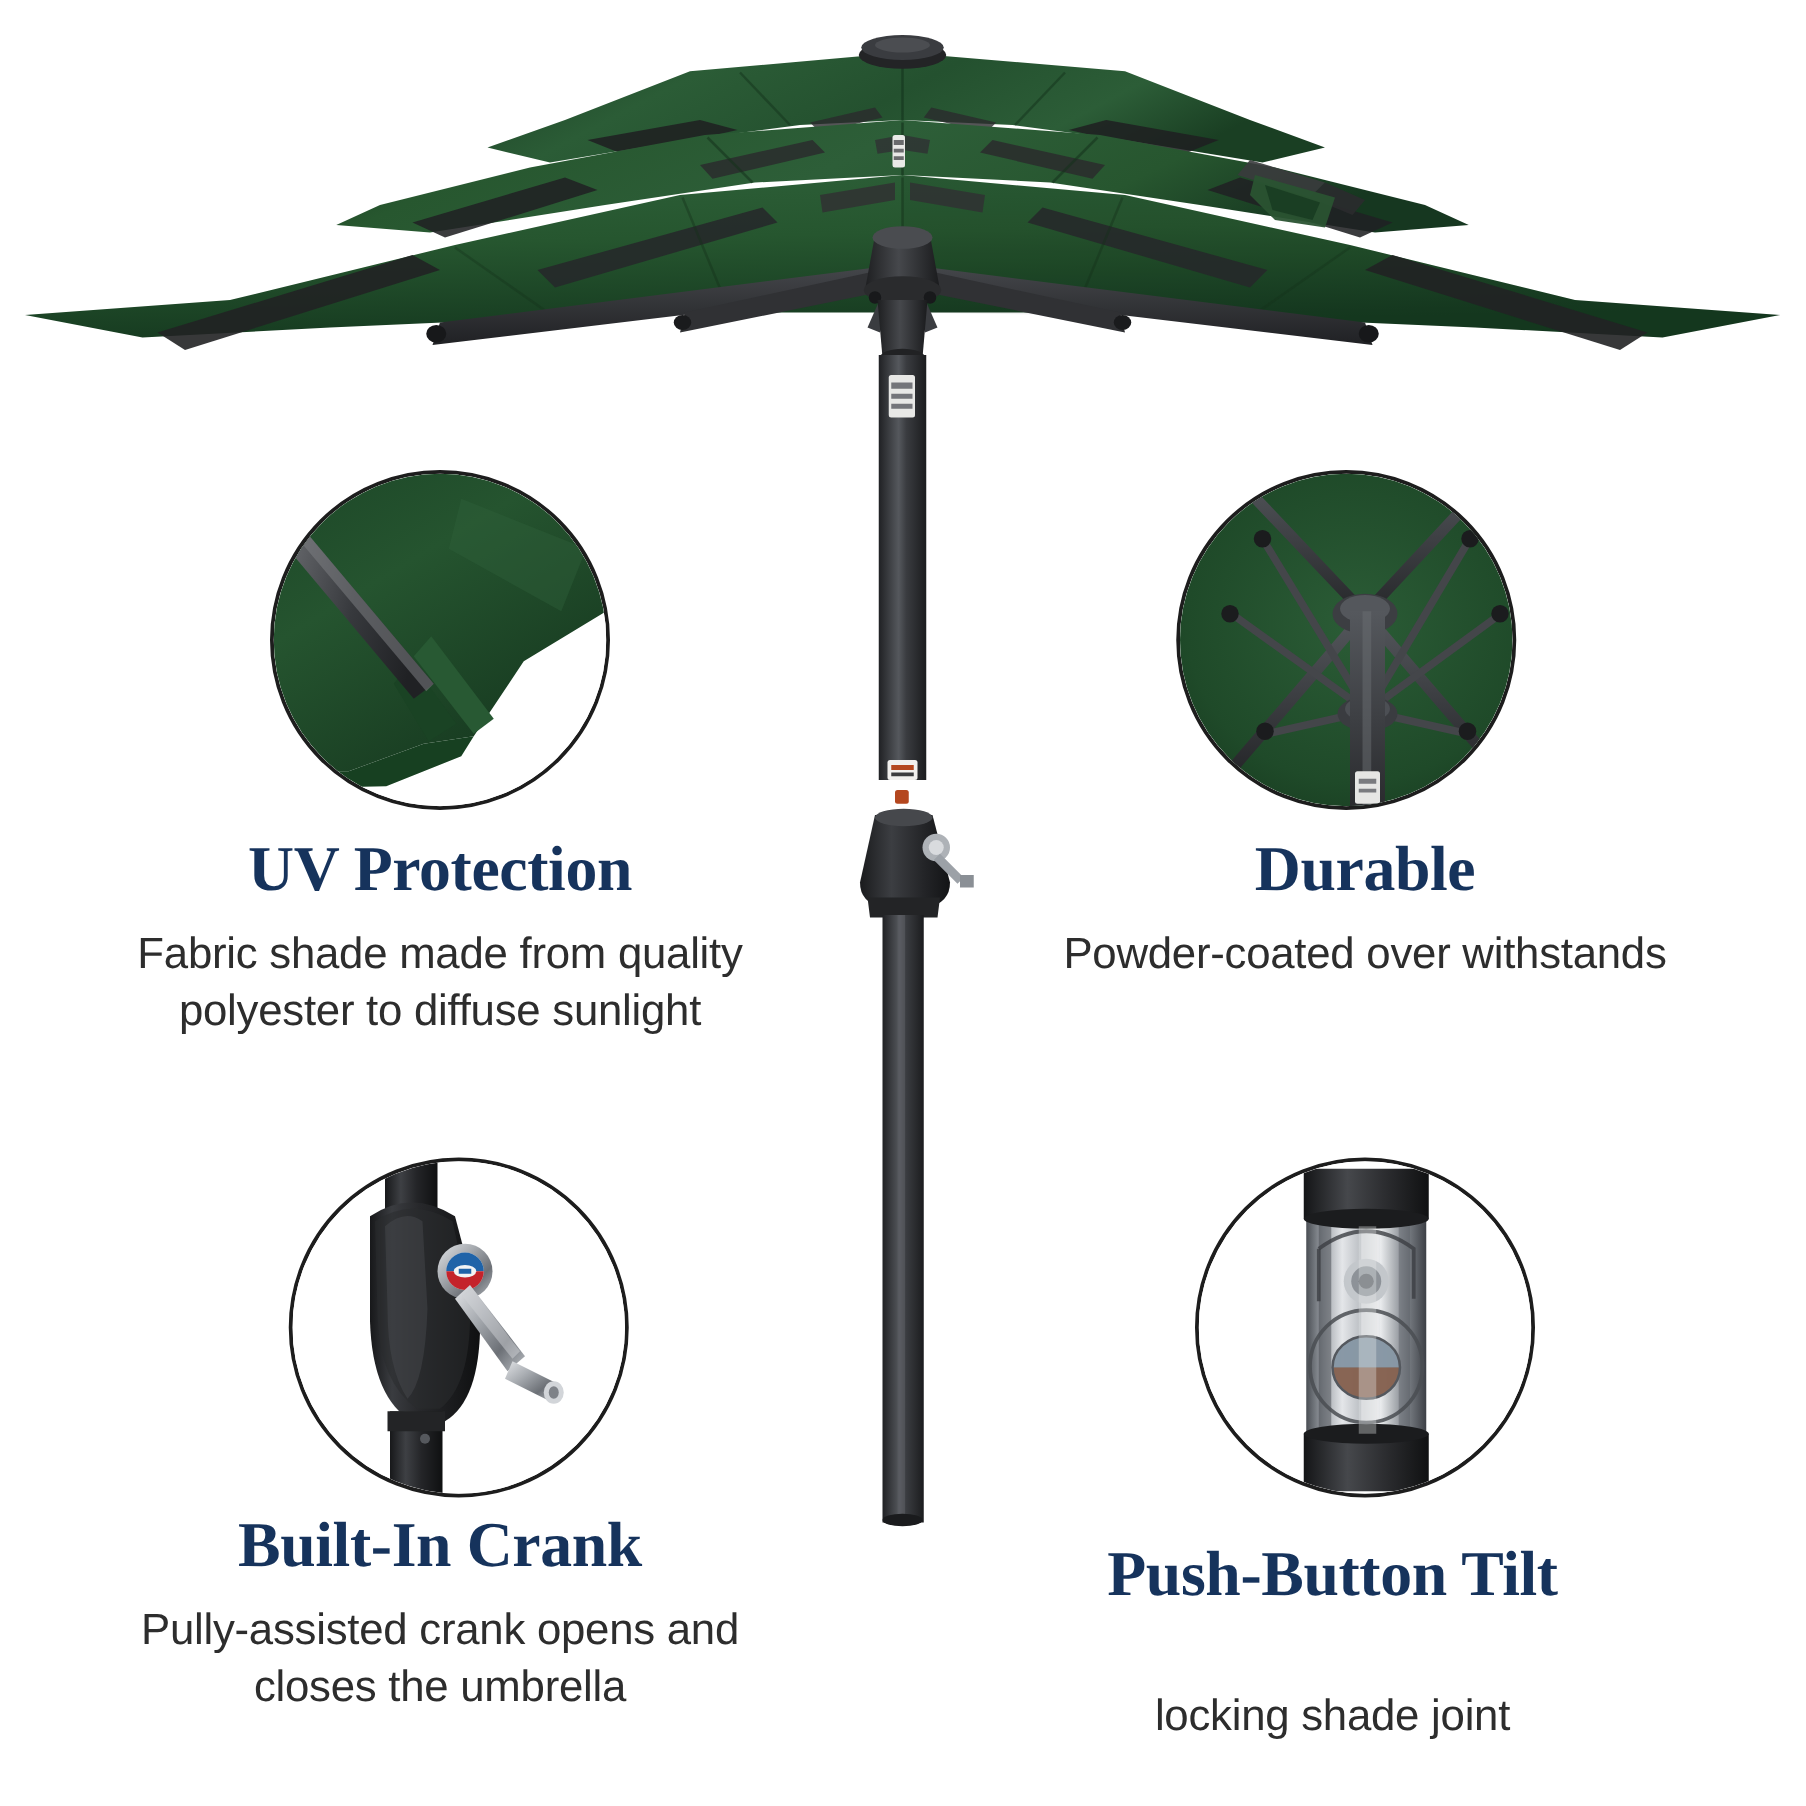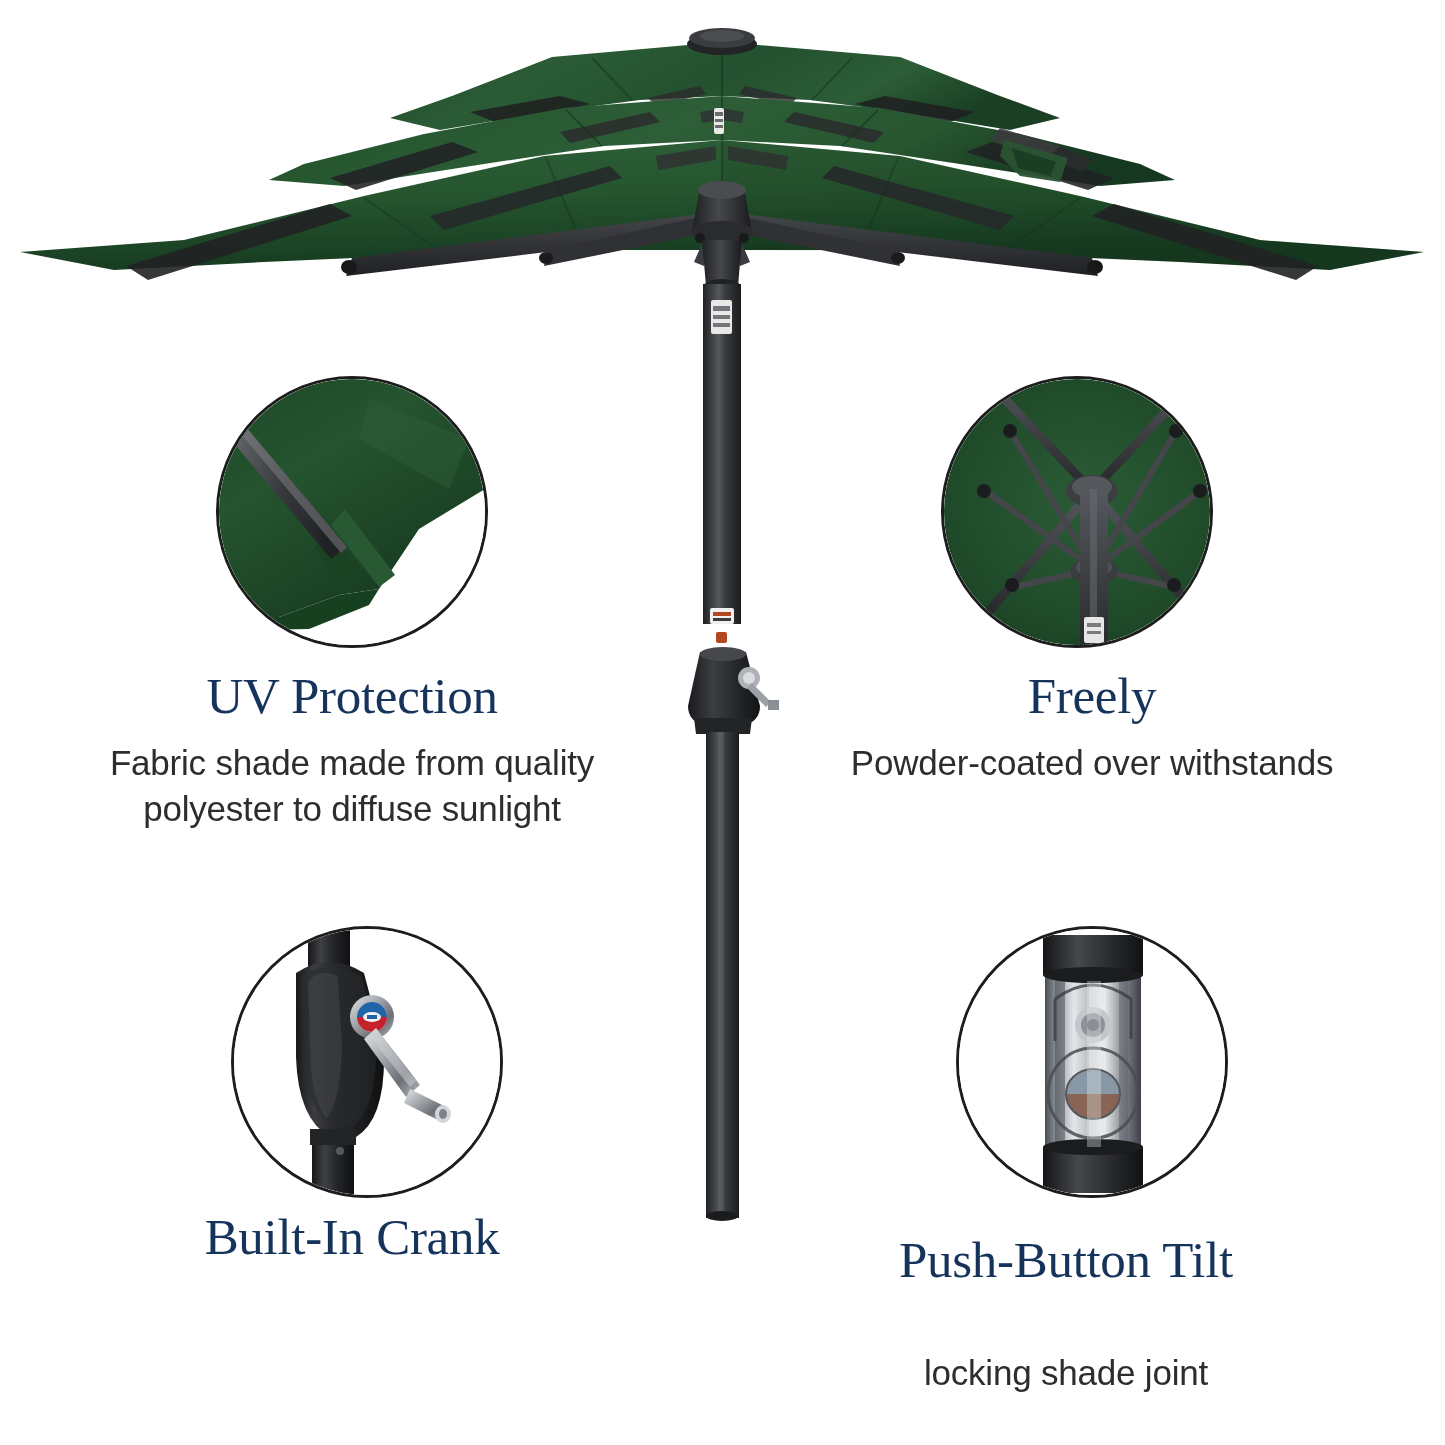--- a/index.html
+++ b/index.html
@@ -52,21 +52,21 @@
     position: absolute;
     text-align: center;
   }
   .ft-uv      { left: 22px;  top: 668px;  width: 660px; }
   .ft-durable { left: 762px; top: 668px;  width: 660px; }
   .ft-crank   { left: 22px;  top: 1209px; width: 660px; }
   .ft-tilt    { left: 736px; top: 1232px; width: 660px; }
 
   .feature-title {
     font-family: "Liberation Serif", serif;
-    font-weight: normal;
+    font-weight: bold;
     font-size: 51px;
     line-height: 56px;
     color: #16335c;
     letter-spacing: -0.3px;
     margin: 0 0 16px 0;
     white-space: nowrap;
   }
   .feature-desc {
     font-family: "Liberation Sans", sans-serif;
     font-weight: 400;
@@ -352,21 +352,21 @@
       <rect x="136" y="110" width="28" height="170" fill="url(#durFrame)"></rect>
       <rect x="146" y="110" width="7" height="170" fill="#6a6d72" opacity="0.5"></rect>
 
       <rect x="140" y="238" width="20" height="26" rx="2" fill="#e6e6e4"></rect>
       <rect x="143" y="244" width="14" height="4" fill="#7a7b7f"></rect>
       <rect x="143" y="252" width="14" height="3" fill="#7a7b7f"></rect>
     </svg>
   </div>
 
   <div class="feature-text ft-durable">
-    <h2 class="feature-title">Freely</h2>
+    <h2 class="feature-title">Durable</h2>
     <p class="feature-desc">
       <span>Powder-coated over withstands</span><br>
     </p>
   </div>
 
   <div class="feature-circle fc-crank">
     <svg width="266" height="266" viewBox="0 0 266 266" xmlns="http://www.w3.org/2000/svg">
       <defs>
         <linearGradient id="crkBody" x1="0" y1="0" x2="1" y2="0">
           <stop offset="0%" stop-color="#17181a"></stop>
@@ -413,20 +413,24 @@
       <path d="M144 102 L182 152 L176 158 L136 108 Z" fill="#cfd2d6" opacity="0.5"></path>
 
       <path d="M176 160 L212 178 L206 192 L170 174 Z" fill="url(#crkChrome)"></path>
       <ellipse cx="209" cy="185" rx="8" ry="9" fill="#d2d5d9"></ellipse>
       <ellipse cx="209" cy="185" rx="4" ry="5" fill="#7e8288"></ellipse>
     </svg>
   </div>
 
   <div class="feature-text ft-crank">
     <h2 class="feature-title">Built-In Crank</h2>
+    <p class="feature-desc">
+      <span>Pully-assisted crank opens and</span><br>
+      <span>closes the umbrella</span>
+    </p>
   </div>
 
   <div class="feature-circle fc-tilt">
     <svg width="266" height="266" viewBox="0 0 266 266" xmlns="http://www.w3.org/2000/svg">
       <defs>
         <linearGradient id="tltChrome" x1="0" y1="0" x2="1" y2="0">
           <stop offset="0%" stop-color="#4a4e54"></stop>
           <stop offset="14%" stop-color="#9ba0a6"></stop>
           <stop offset="30%" stop-color="#e4e6e9"></stop>
           <stop offset="48%" stop-color="#b4b8bd"></stop>

